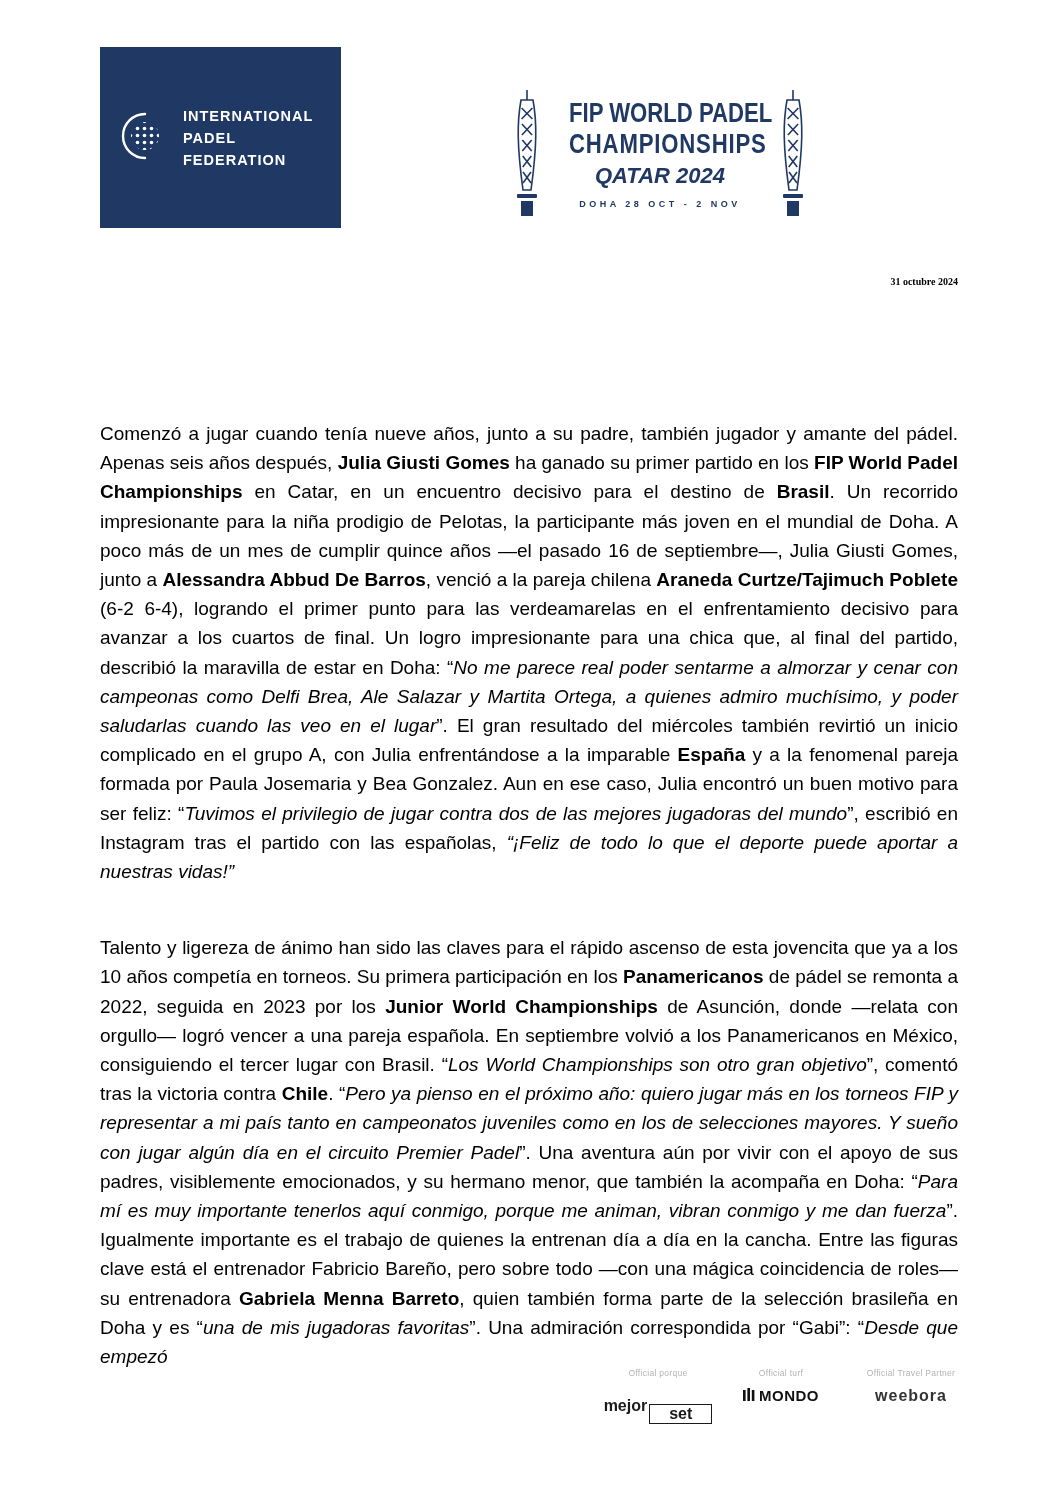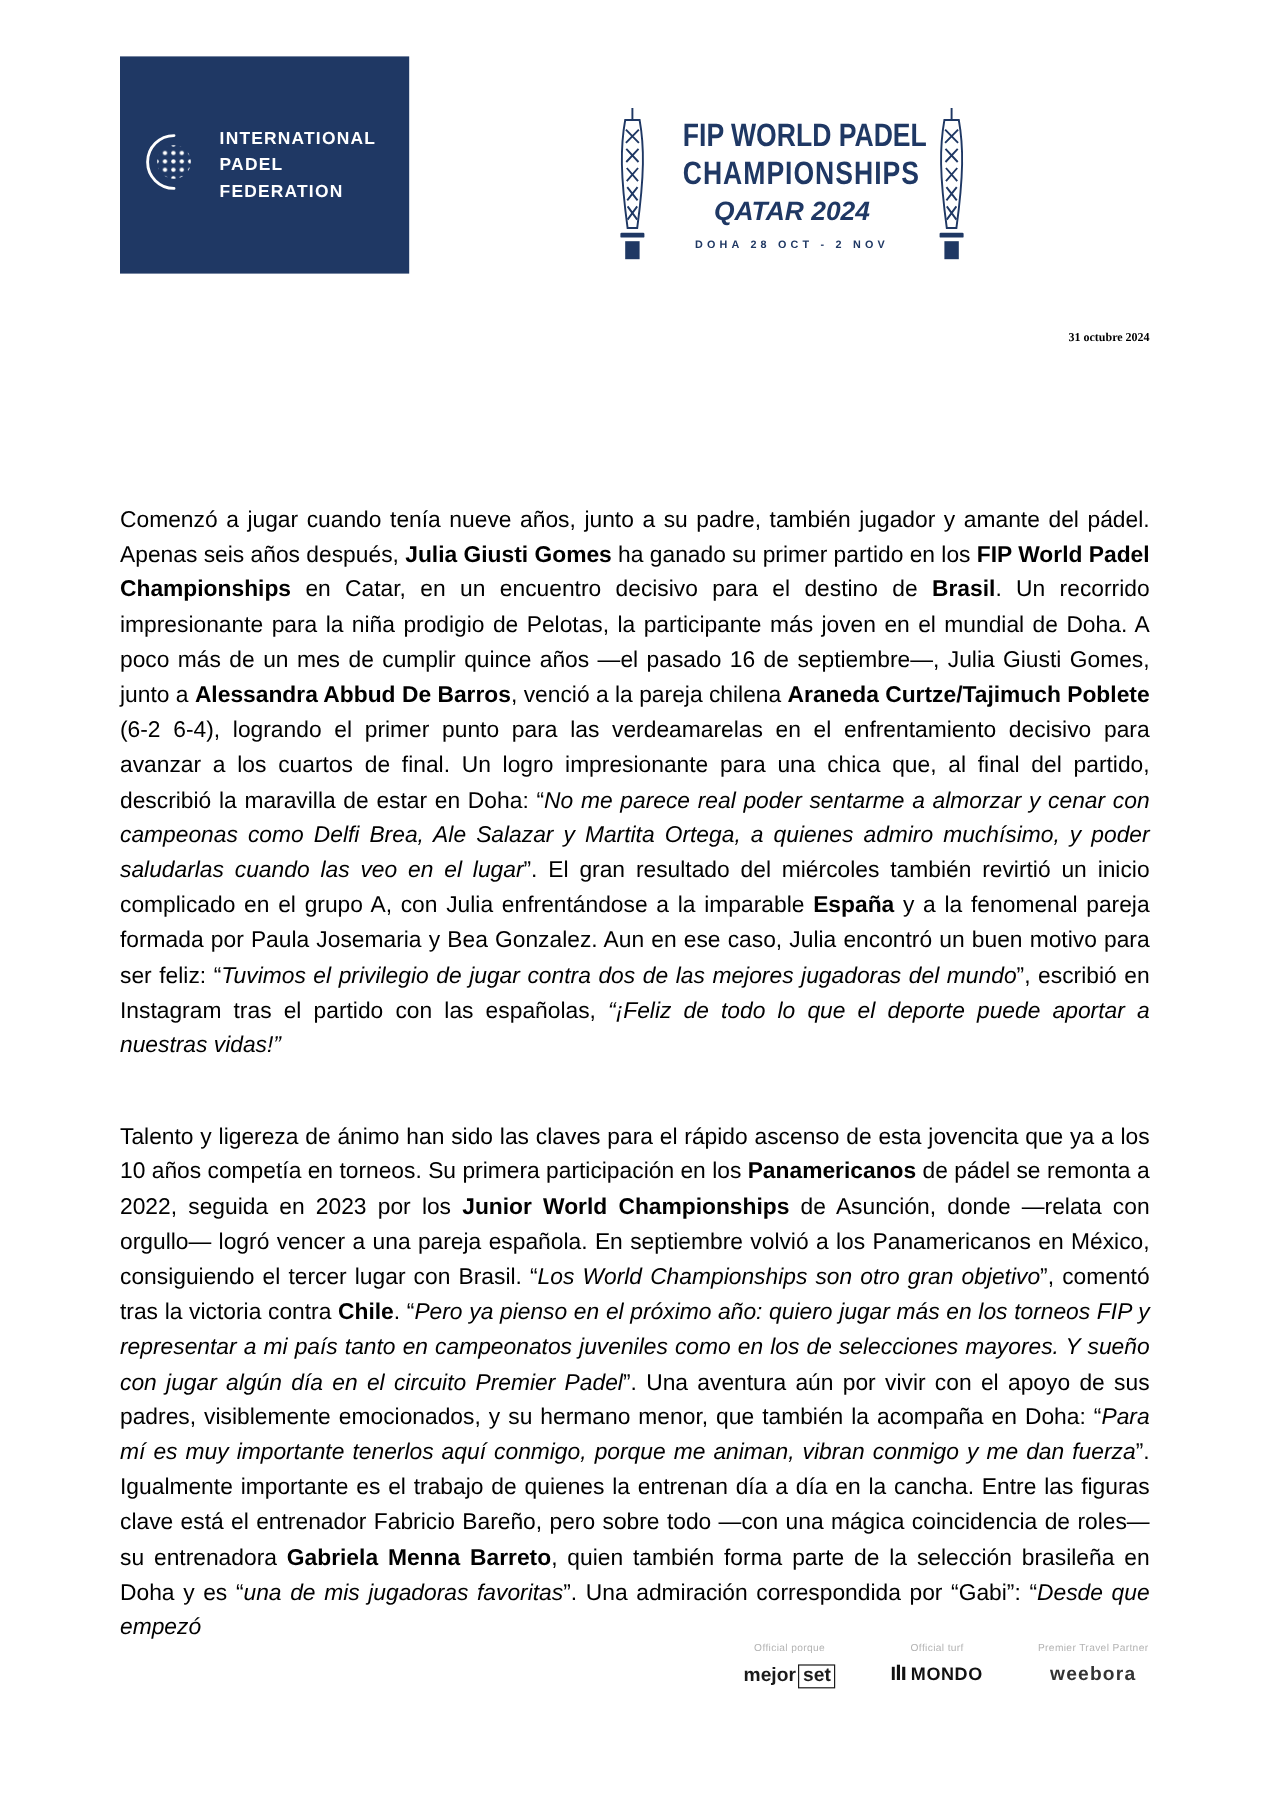--- a/index.html
+++ b/index.html
@@ -48,21 +48,21 @@
   .sponsor-label { font-size: 8.5px; color: #b3b3b3; text-align: center; margin-bottom: 9px; letter-spacing: 0.3px; white-space: nowrap; }
   .sp-row { display: flex; align-items: center; justify-content: space-between; }
 
   .g-global { left: 100px; width: 302px; }
   .cupra { display: flex; align-items: center; gap: 9px; color: #4a4a4a; font-weight: bold; font-size: 15px; letter-spacing: 5px; }
   .bullpadel { display: flex; align-items: center; gap: 3px; color: #1a1a1a; }
   .bp-text { font-style: italic; font-weight: bold; font-size: 20px; letter-spacing: 0.3px; }
 
   .g-mejorset { left: 597px; width: 122px; text-align: center; }
   .mejorset { font-size: 16px; font-weight: bold; color: #1a1a1a; display: inline-flex; align-items: center; }
-  .set-box { border: 1.5px solid #1a1a1a; padding: 0 3px; margin-left: 2px; line-height: 18px; }
+  .set-box { border: 1.5px solid #1a1a1a; padding: 0 19px; margin-left: 2px; line-height: 18px; margin-top: 17px; }
 
   .g-mondo { left: 728px; width: 106px; }
   .mondo { display: flex; align-items: center; justify-content: center; gap: 3px; font-weight: bold; font-size: 15px; letter-spacing: 0.5px; color: #111; }
 
   .g-weebora { left: 855px; width: 112px; text-align: center; }
   .weebora { font-weight: bold; font-size: 16px; color: #333; letter-spacing: 1px; }
 </style>
 </head>
 <body>
 
@@ -153,20 +153,20 @@
             <rect x="0" y="2" width="2.6" height="11" fill="#111"></rect>
             <rect x="4.4" y="0" width="2.6" height="13" fill="#111"></rect>
             <rect x="8.8" y="2" width="2.6" height="11" fill="#111"></rect>
           </svg>
         </span>
         <span>MONDO</span>
       </div>
     </div>
 
     <div class="sp-group g-weebora">
-      <div class="sponsor-label">Premier Travel Partner</div>
+      <div class="sponsor-label">Official Travel Partner</div>
       <div class="weebora">
         <span>weebora</span>
       </div>
     </div>
 
   </div>
 </div>
 
 </body></html>

